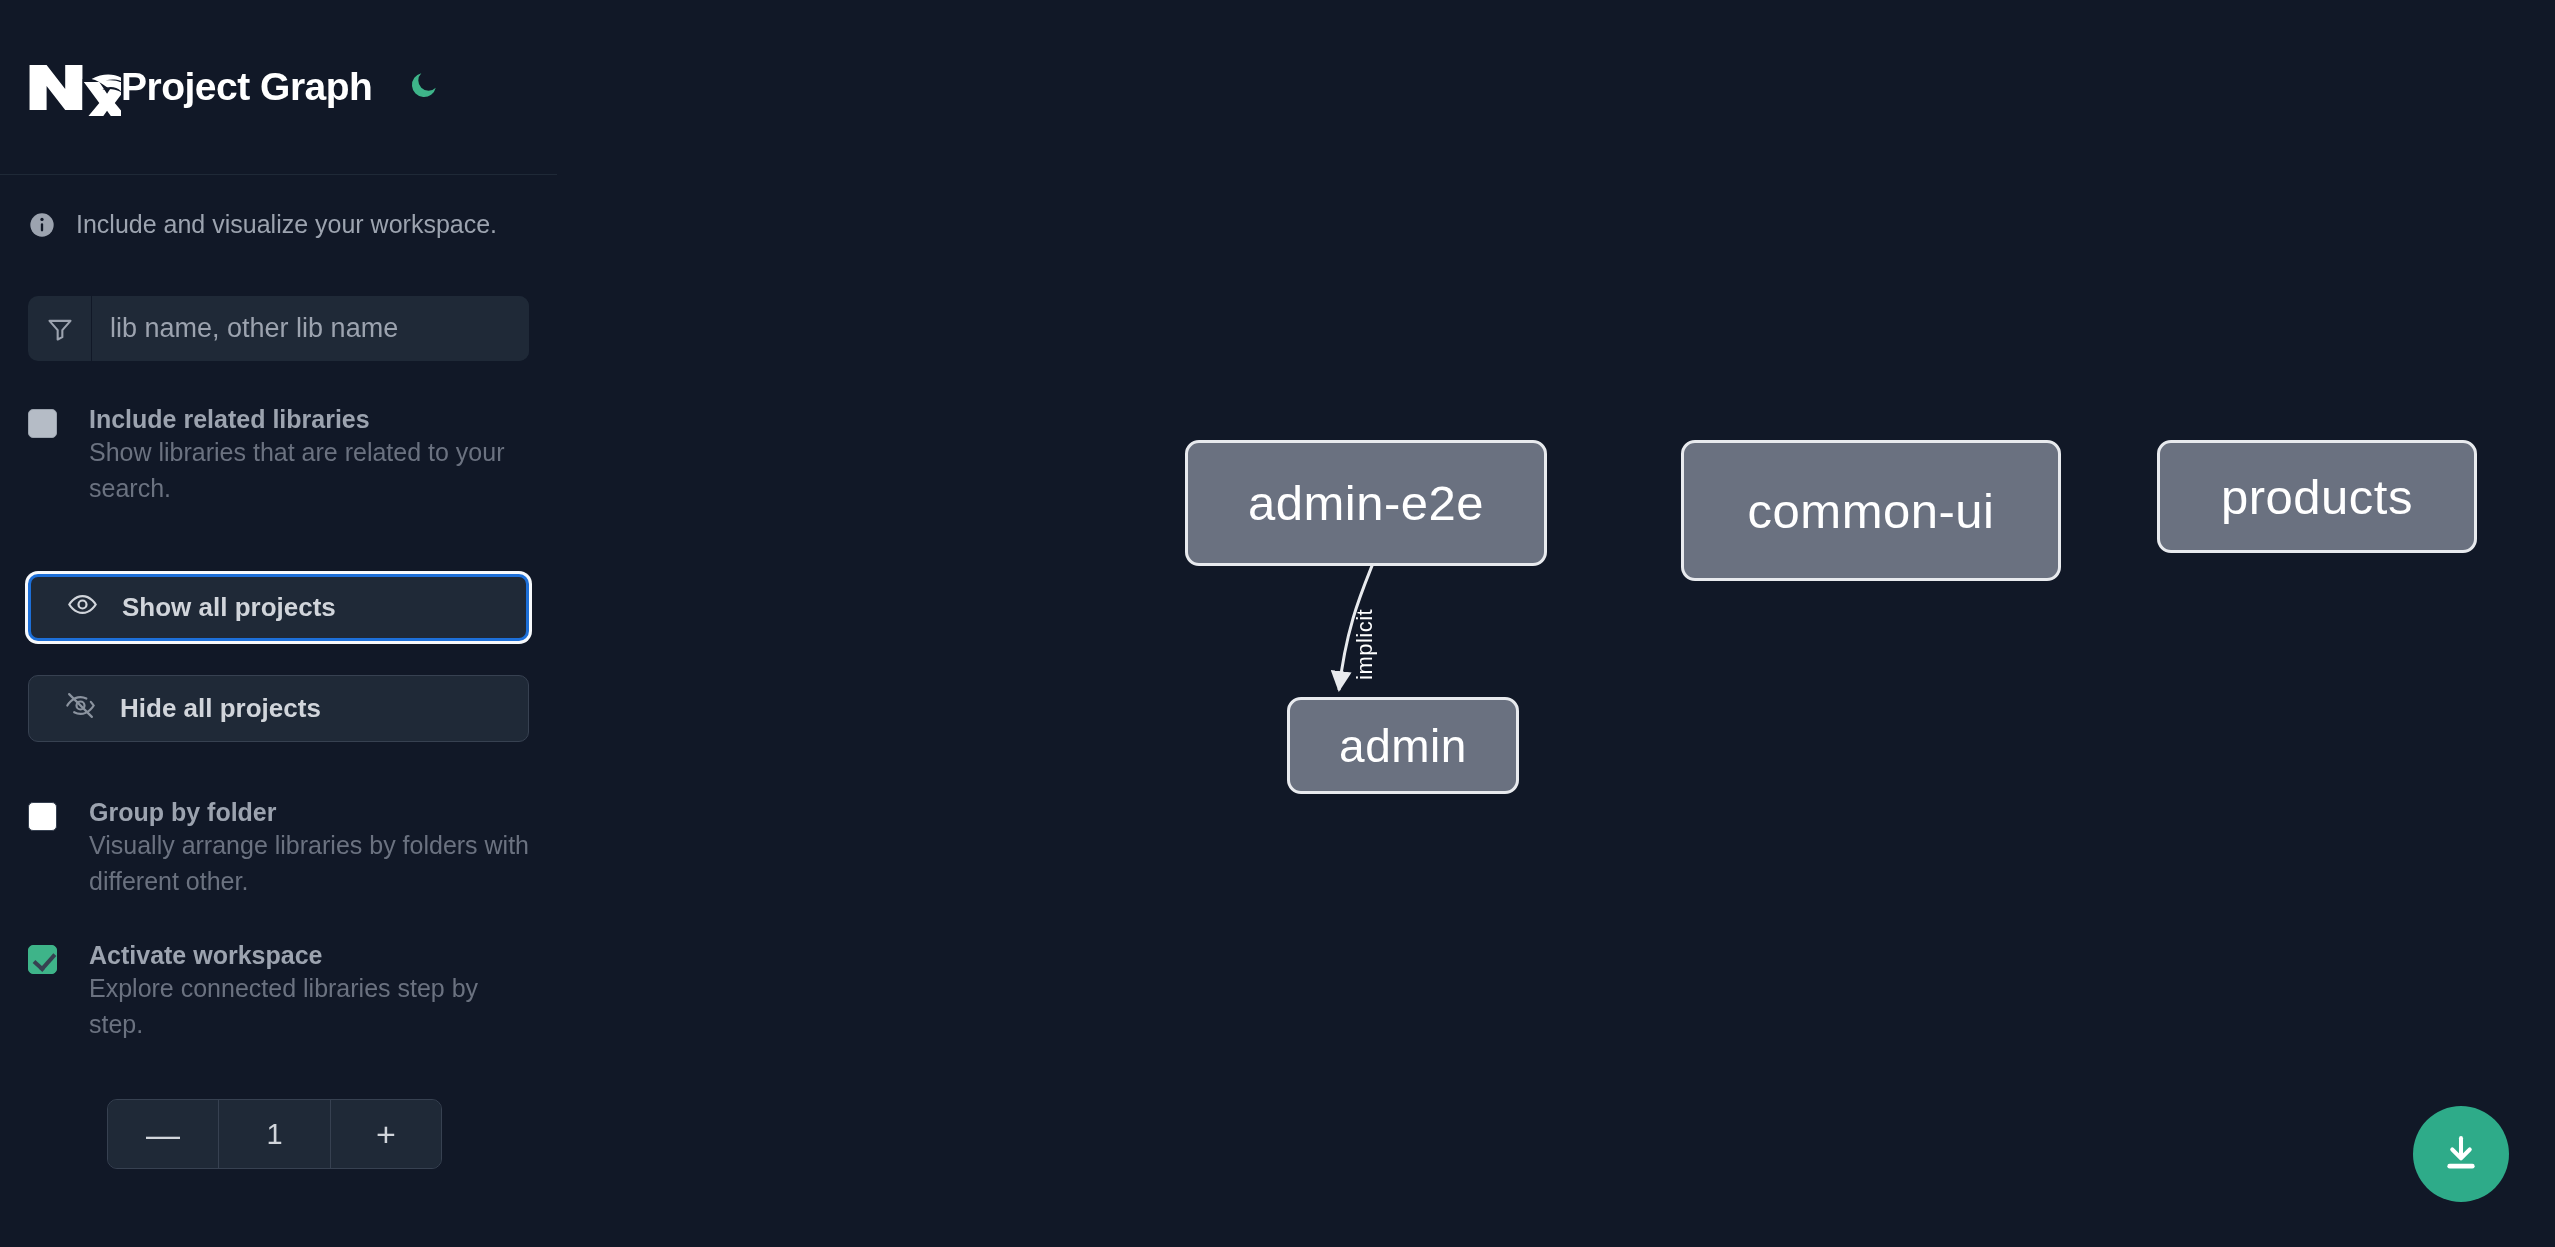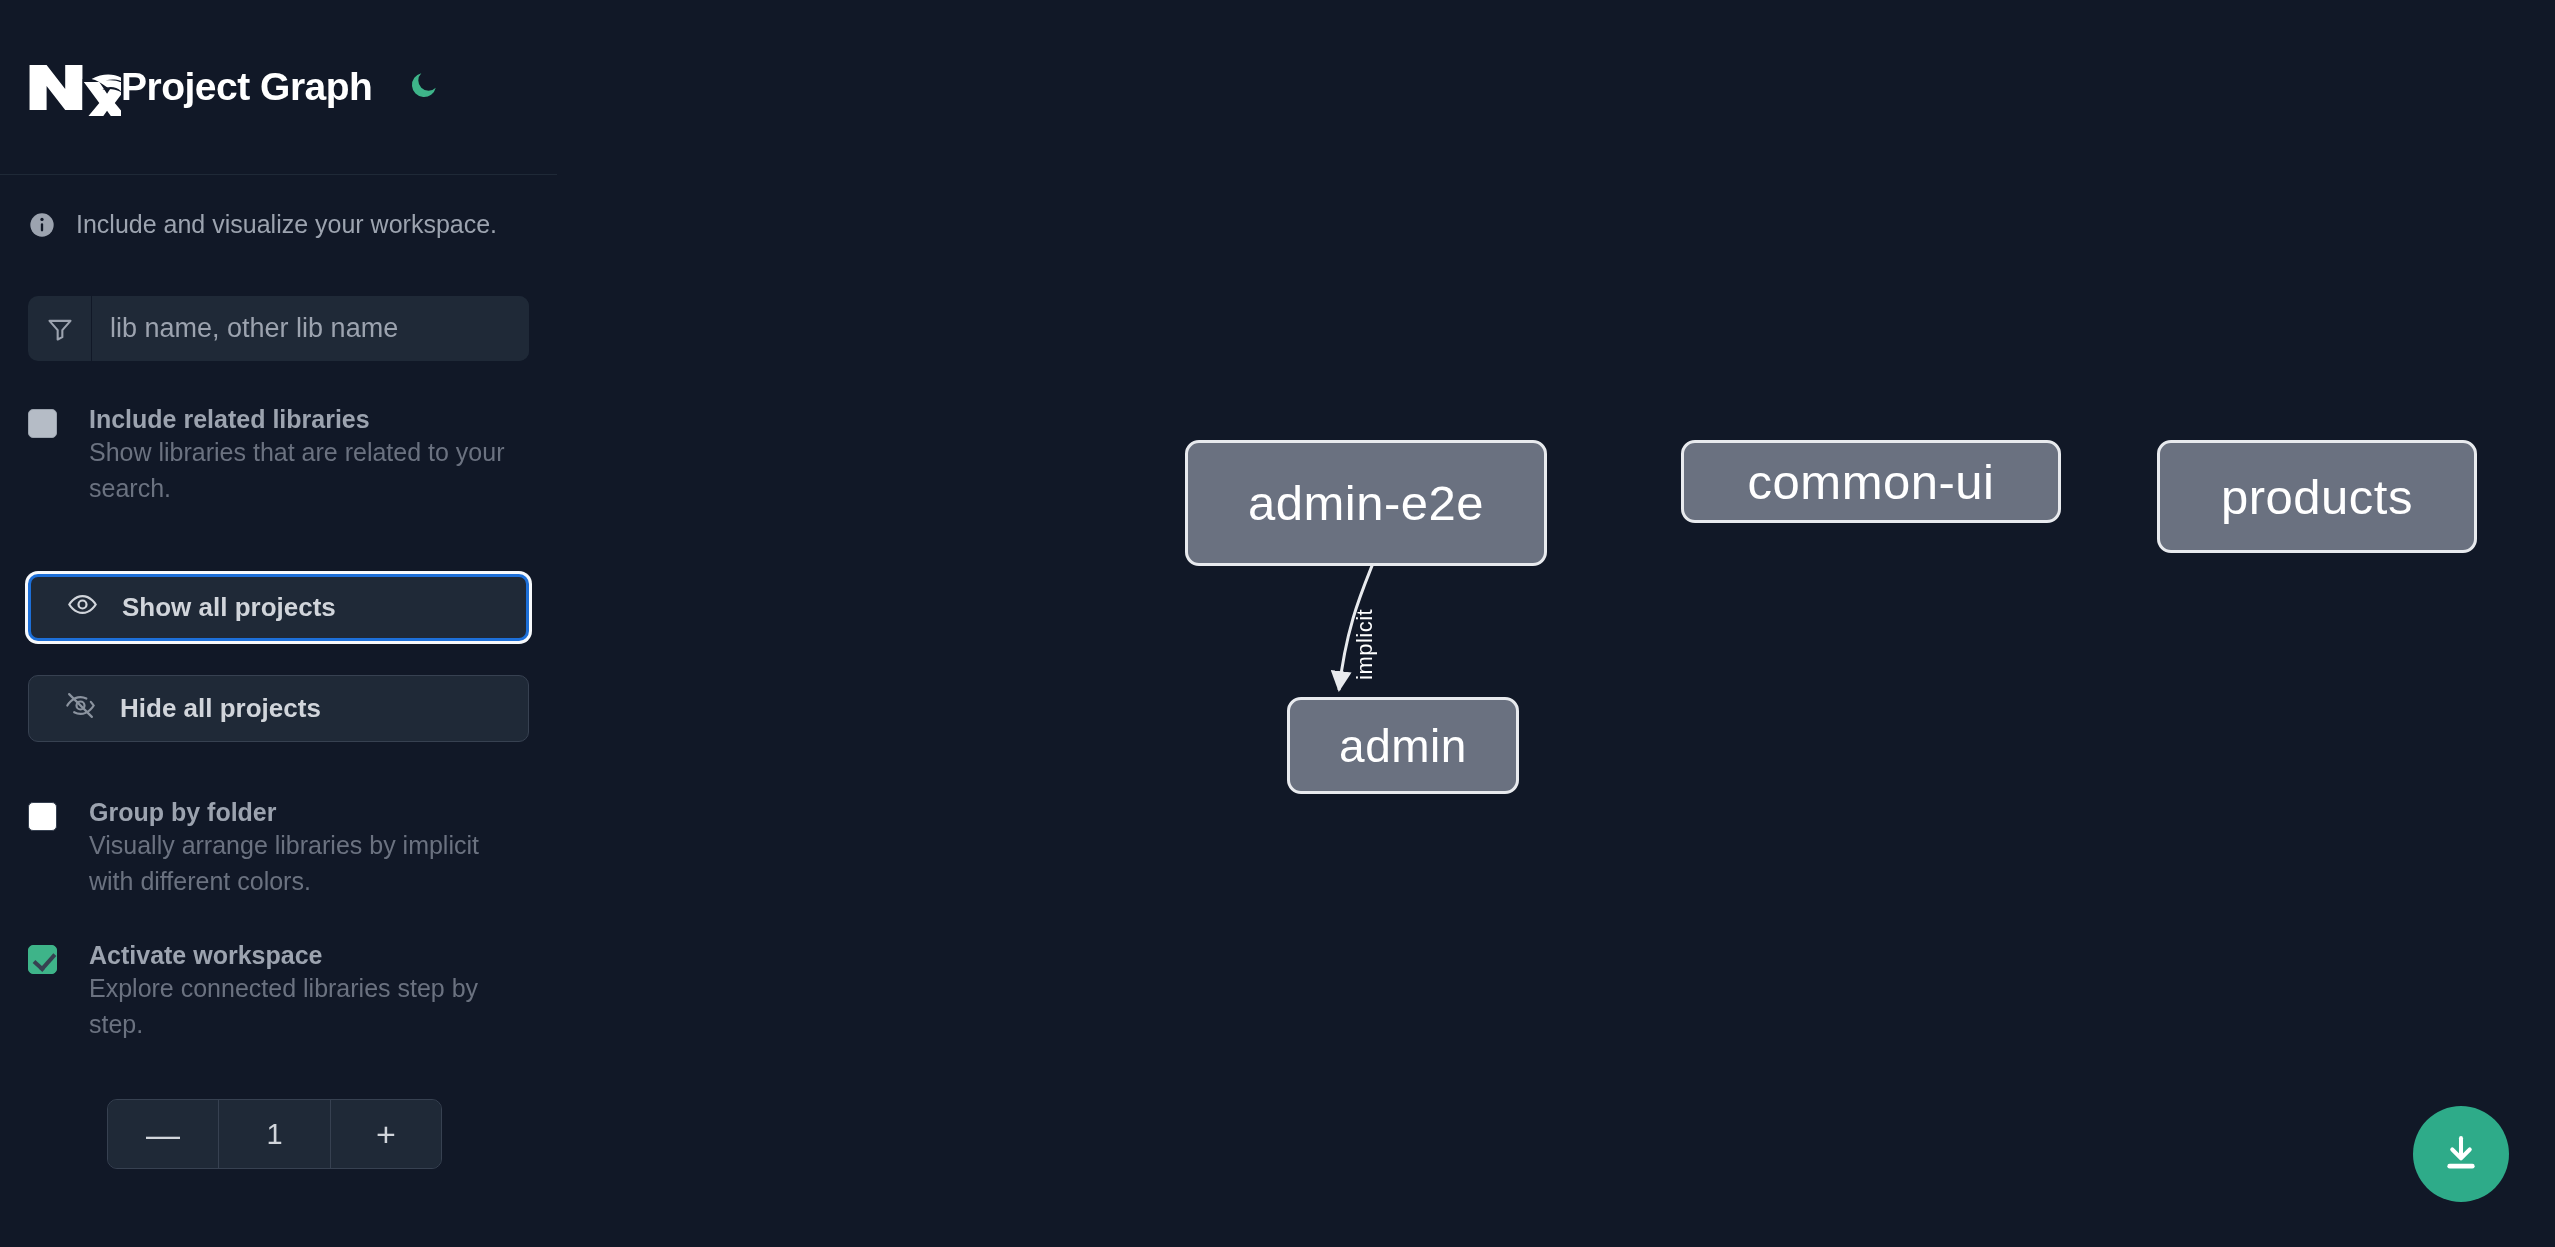--- a/index.html
+++ b/index.html
@@ -238,21 +238,21 @@
             <line x1="3.2" y1="3.2" x2="20.8" y2="20.8" stroke="#8b939f" stroke-width="1.7" stroke-linecap="round"></line>
           </svg>
         </span>
         <span>Hide all projects</span>
       </button>
 
       <div class="cb-row" style="margin-top:54px;">
         <span class="cb white"></span>
         <span class="cb-texts">
           <span class="cb-label">Group by folder</span>
-          <span class="cb-desc">Visually arrange libraries by implicit with different colors.</span>
+          <span class="cb-desc">Visually arrange libraries by folders with different other.</span>
         </span>
       </div>
 
       <div class="cb-row tight" style="margin-top:40px;">
         <span class="cb green"></span>
         <span class="cb-texts">
           <span class="cb-label">Activate workspace</span>
           <span class="cb-desc">Explore connected libraries step by step.</span>
         </span>
       </div>
@@ -277,21 +277,21 @@
       </defs>
 
       <path d="M 820 553 C 808 585, 790 620, 782 690" fill="none" stroke="#e8eaee" stroke-width="3" marker-end="url(#arrow)"></path>
 
       <path d="M 2160 553 C 2148 585, 2130 620, 2122 690" fill="none" stroke="#e8eaee" stroke-width="3" marker-end="url(#arrow)"></path>
     </svg>
 
     <div class="node" style="left:628px; top:440px; width:362px; height:126px;text-align:right;">
       <span>admin-e2e</span>
     </div>
-    <div class="node" style="left:1124px; top:440px; width:380px; height:83px;">
+    <div class="node" style="left:1124px; top:440px; width:380px; height:141px;">
       <span>common-ui</span>
     </div>
     <div class="node" style="left:1600px; top:440px; width:320px; height:113px;">
       <span>products</span>
     </div>
 
     <div class="node small" style="left:730px; top:697px; width:232px; height:97px;">
       <span>admin</span>
     </div>
 

